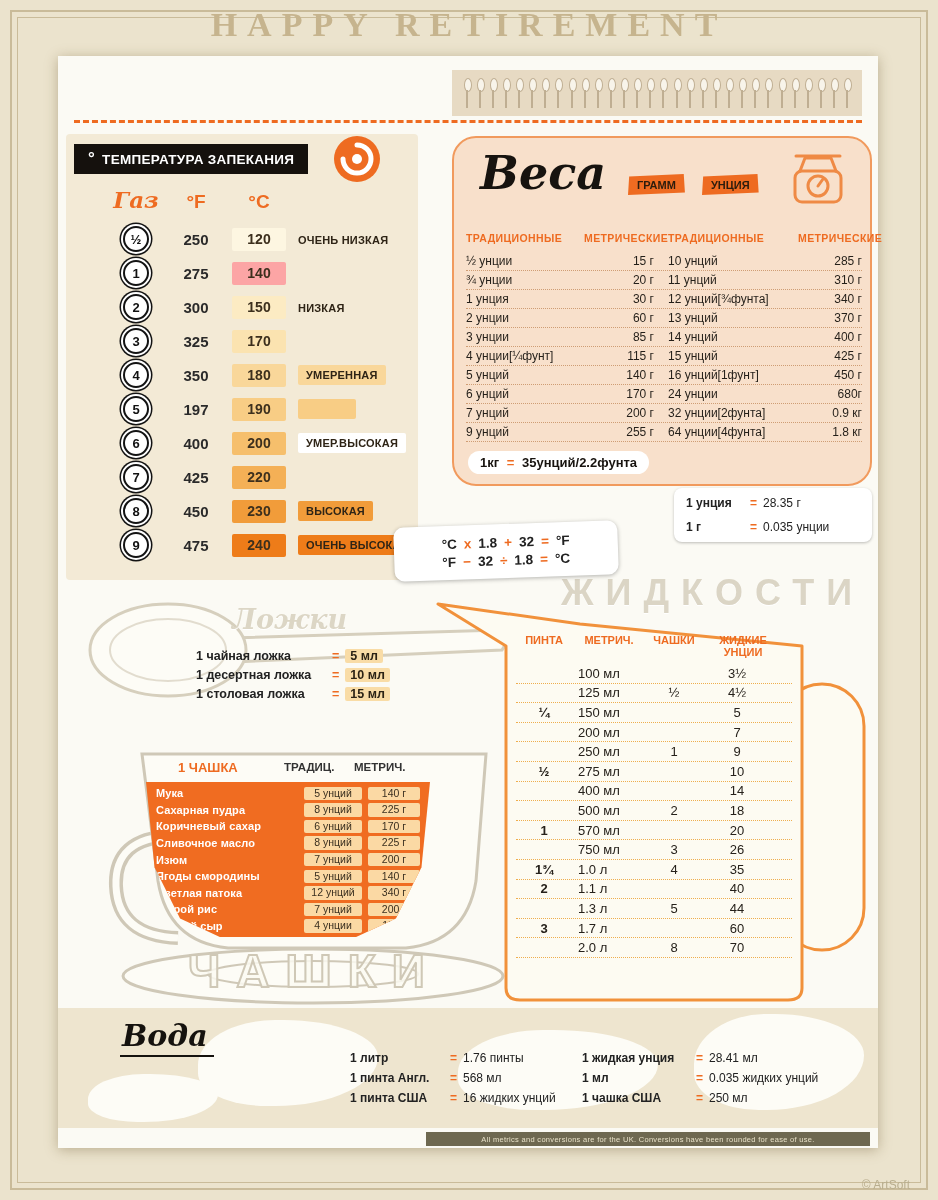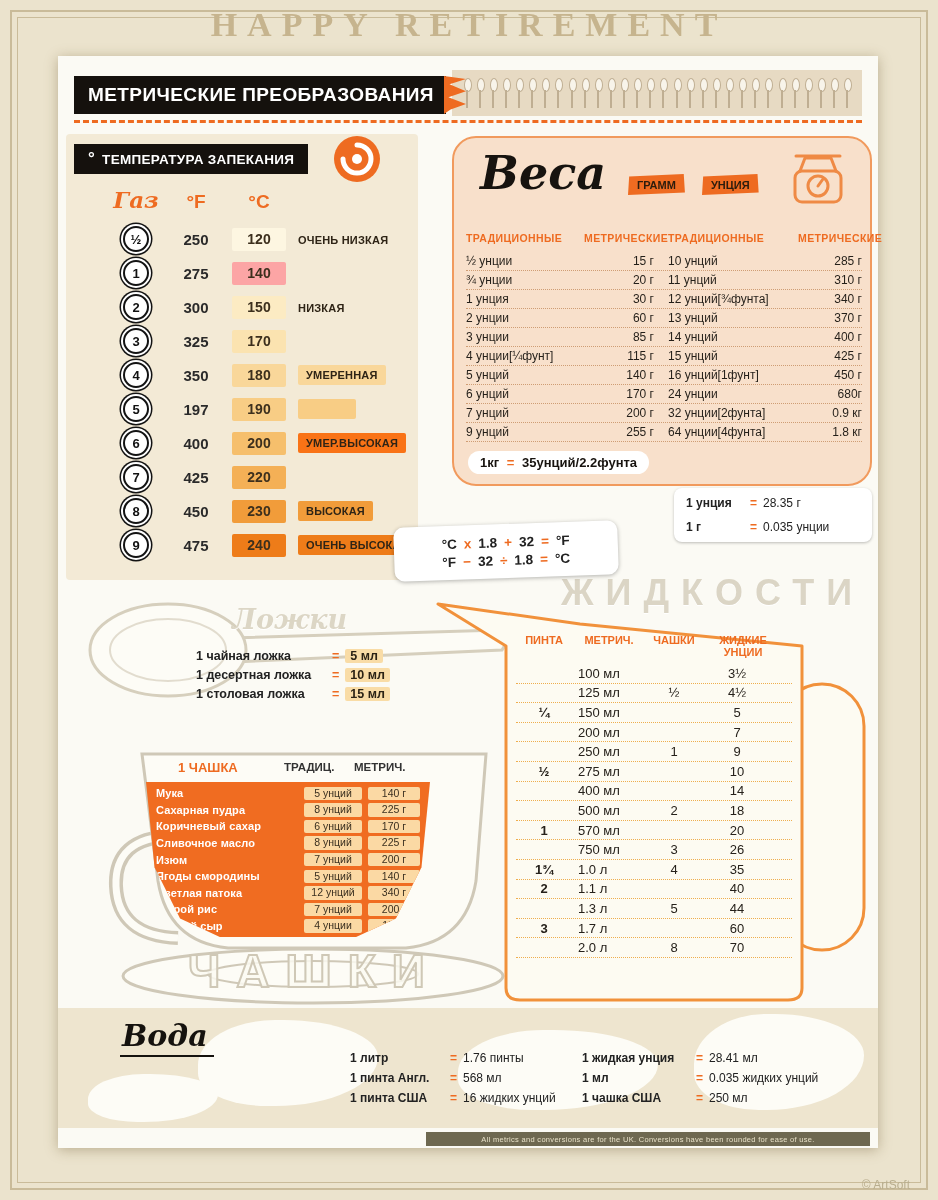--- a/index.html
+++ b/index.html
@@ -143,23 +143,20 @@
 </style>
 </head>
 <body>
 
 <div class="frame-outer"></div>
 <div class="frame-inner"></div>
 <div class="banner">HAPPY RETIREMENT</div>
 
 <div class="poster">
 
-  <div class="main-ribbon">
-    <span>МЕТРИЧЕСКИЕ ПРЕОБРАЗОВАНИЯ</span>
-  </div>
   <div class="spoon-strip" id="spoon-strip">
       <div class="strip-spoon"></div>
       <div class="strip-spoon"></div>
       <div class="strip-spoon"></div>
       <div class="strip-spoon"></div>
       <div class="strip-spoon"></div>
       <div class="strip-spoon"></div>
       <div class="strip-spoon"></div>
       <div class="strip-spoon"></div>
       <div class="strip-spoon"></div>
@@ -252,21 +249,21 @@
           <div class="t-f">197</div>
           <div class="t-c" style="background: rgb(248, 205, 133);">190</div>
           <div class="t-label"><span class="t-label-chip has-swatch" style="background: rgb(248, 205, 133);">&nbsp;</span></div>
         </div>
         <div class="t-row">
           <div class="t-gas">
             <div class="gas-circle">6</div>
           </div>
           <div class="t-f">400</div>
           <div class="t-c" style="background: rgb(246, 191, 108);">200</div>
-          <div class="t-label"><span class="t-label-chip has-swatch" style="background: #f97316;">УМЕР.ВЫСОКАЯ</span></div>
+          <div class="t-label"><span class="t-label-chip has-swatch" style="background: #ffffff;">УМЕР.ВЫСОКАЯ</span></div>
         </div>
         <div class="t-row">
           <div class="t-gas">
             <div class="gas-circle">7</div>
           </div>
           <div class="t-f">425</div>
           <div class="t-c" style="background: rgb(244, 176, 86);">220</div>
           <div class="t-label"></div>
         </div>
         <div class="t-row">

